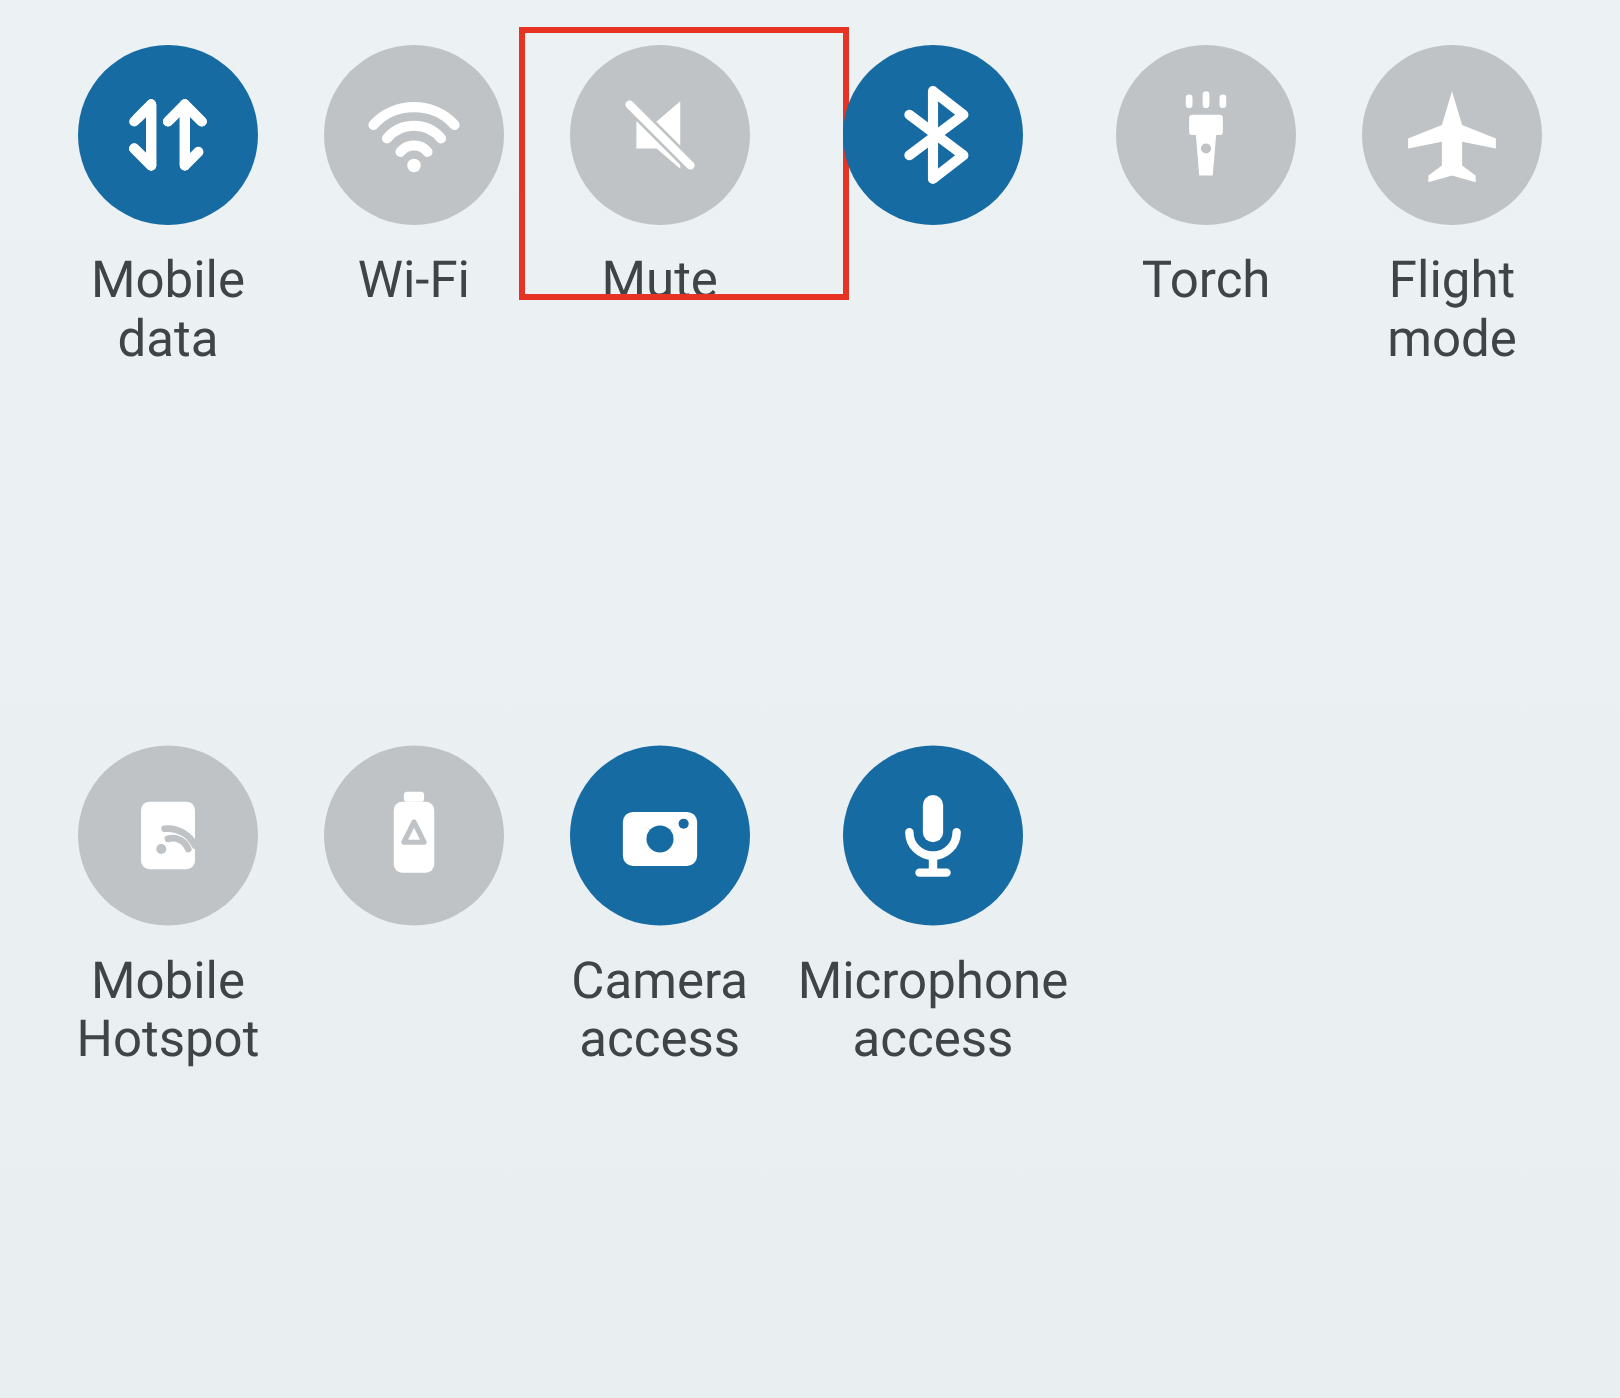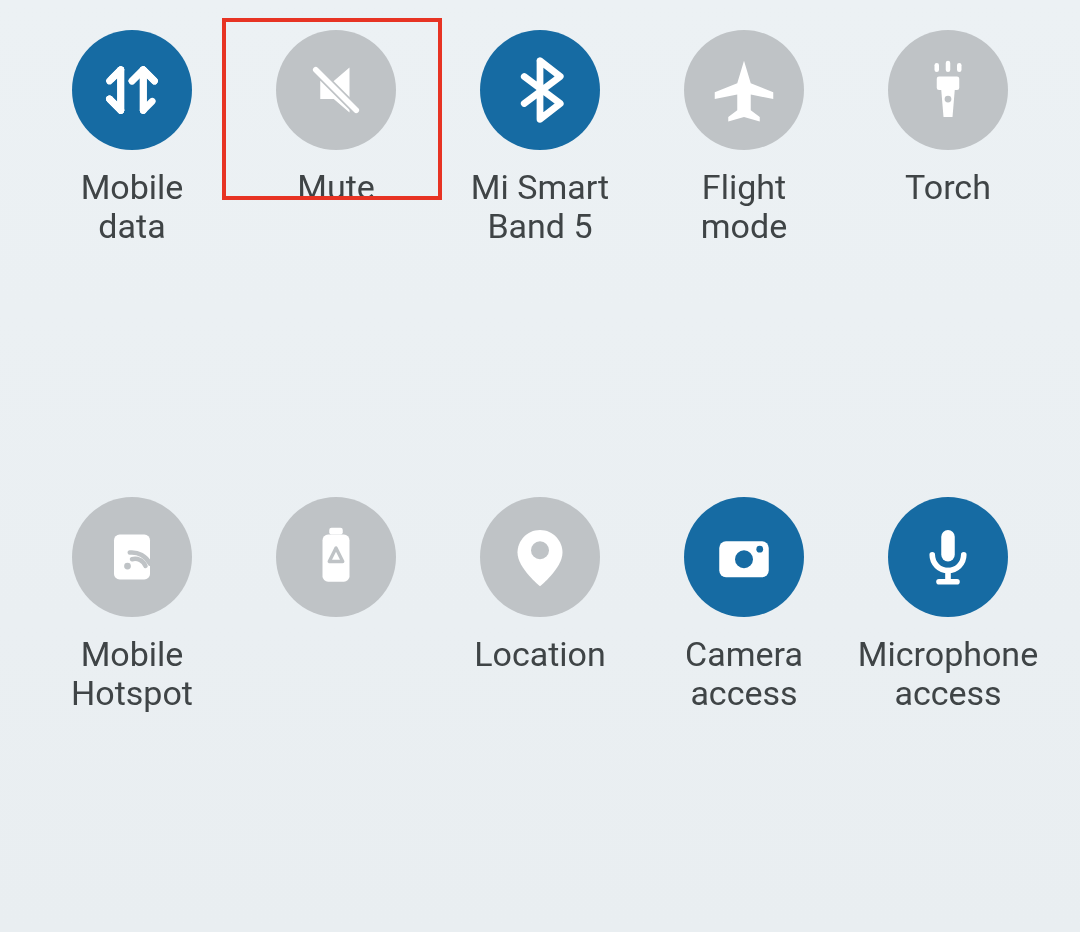--- a/index.html
+++ b/index.html
@@ -6,21 +6,21 @@
     body {
       width: 1080px;
       height: 932px;
       background: linear-gradient(180deg, #ecf1f4 0%, #e9eef1 100%);
       font-family: -apple-system, BlinkMacSystemFont, "Segoe UI", Roboto, Helvetica, Arial, sans-serif;
       padding: 30px 40px;
       overflow: hidden;
     }
     .grid {
       display: grid;
-      grid-template-columns: repeat(5, 1fr);
+      grid-template-columns: repeat(6, 1fr);
       gap: 62px 20px;
       height: 100%;
     }
     .tile {
       display: flex;
       flex-direction: column;
       align-items: center;
       justify-content: flex-start;
       cursor: pointer;
       position: relative;
@@ -77,68 +77,79 @@
       </g>
       <g fill="none" stroke="#fff" stroke-width="6" stroke-linecap="round" stroke-linejoin="round">
         <path d="M22 50 L22 14 M14 22 L22 14 M42 14 L42 50 M50 42 L42 50"></path>
       </g>
       </svg>
     </div>
     <div class="label">Mobile
 data</div>
   </div>
 
+  <div class="tile">
+    <div class="circle inactive">
+      <svg class="icon" viewBox="0 0 64 64">
+          <g fill="none" stroke="#fff" stroke-width="6" stroke-linecap="round">
+            <path d="M8 26 C20 12 44 12 56 26"></path>
+            <path d="M16 34 C24 24 40 24 48 34"></path>
+            <path d="M24 42 C28 37 36 37 40 42"></path>
+          </g>
+          <circle cx="32" cy="50" r="4" fill="#fff"></circle>
+        </svg>
+    </div>
+    <div class="label">Wi-Fi</div>
+  </div>
 
   <div class="tile" style="position:relative;">
     <div class="highlight-box" style="left:-22px; top:-12px; width:220px; height:182px;"></div>
     <div class="circle inactive">
       <svg class="icon" viewBox="0 0 64 64">
           <path d="M18 24 L30 24 L44 12 L44 52 L30 40 L18 40 Z" fill="#fff"></path>
           <line x1="14" y1="14" x2="50" y2="50" stroke="#bfc3c6" stroke-width="8" stroke-linecap="round"></line>
           <line x1="14" y1="14" x2="50" y2="50" stroke="#fff" stroke-width="5" stroke-linecap="round"></line>
         </svg>
     </div>
     <div class="label">Mute</div>
   </div>
 
   <div class="tile">
     <div class="circle active">
       <svg class="icon" viewBox="0 0 64 64">
           <path d="M32 6 L32 58 L50 44 L18 20 M32 6 L50 20 L18 44" fill="none" stroke="#fff" stroke-width="6" stroke-linejoin="round" stroke-linecap="round"></path>
         </svg>
     </div>
-    <div class="label">Mi Smart
-Band 5</div>
-  </div>
-
-
-  <div class="tile">
-    <div class="circle inactive">
-      <svg class="icon" viewBox="0 0 64 64">
-          <path d="M32 6 L38 26 L58 34 L58 40 L38 36 L38 50 L46 56 L46 60 L32 56 L18 60 L18 56 L26 50 L26 36 L6 40 L6 34 L26 26 Z" fill="#fff"></path>
-        </svg>
-    </div>
-    <div class="label">Flight
-mode</div>
-  </div>
+  </div>
+
 
   <div class="tile">
     <div class="circle inactive">
       <svg class="icon" viewBox="0 0 64 64">
           <g fill="#fff">
             <rect x="22" y="20" width="20" height="12" rx="2"></rect>
             <path d="M26 32 L38 32 L36 56 L28 56 Z"></path>
             <rect x="20" y="8" width="4" height="8" rx="2"></rect>
             <rect x="30" y="6" width="4" height="10" rx="2"></rect>
             <rect x="40" y="8" width="4" height="8" rx="2"></rect>
           </g>
           <circle cx="32" cy="40" r="3" fill="#bfc3c6"></circle>
         </svg>
     </div>
     <div class="label">Torch</div>
+  </div>
+
+  <div class="tile">
+    <div class="circle inactive">
+      <svg class="icon" viewBox="0 0 64 64">
+          <path d="M32 6 L38 26 L58 34 L58 40 L38 36 L38 50 L46 56 L46 60 L32 56 L18 60 L18 56 L26 50 L26 36 L6 40 L6 34 L26 26 Z" fill="#fff"></path>
+        </svg>
+    </div>
+    <div class="label">Flight
+mode</div>
   </div>
 
   <div class="tile">
     <div class="circle inactive">
       <svg class="icon" viewBox="0 0 64 64">
           <rect x="16" y="12" width="32" height="40" rx="5" fill="#fff"></rect>
           <g fill="none" stroke="#bfc3c6" stroke-width="4" stroke-linecap="round">
             <path d="M26 40 a10 10 0 0 1 14 0" opacity="0"></path>
             <path d="M28 36 C34 30 44 32 46 40" opacity="0"></path>
             <circle cx="28" cy="40" r="3" fill="#bfc3c6" stroke="none"></circle>
@@ -154,29 +165,20 @@
   <div class="tile">
     <div class="circle inactive">
       <svg class="icon" viewBox="0 0 64 64">
           <rect x="20" y="12" width="24" height="42" rx="5" fill="#fff"></rect>
           <rect x="26" y="6" width="12" height="6" rx="2" fill="#fff"></rect>
           <path d="M32 24 L26 36 L38 36 Z" fill="none" stroke="#bfc3c6" stroke-width="3" stroke-linejoin="round"></path>
         </svg>
     </div>
   </div>
 
-  <div class="tile">
-    <div class="circle inactive">
-      <svg class="icon" viewBox="0 0 64 64">
-          <path d="M32 8 C20 8 12 18 12 28 C12 42 32 58 32 58 C32 58 52 42 52 28 C52 18 44 8 32 8 Z" fill="#fff"></path>
-          <circle cx="32" cy="26" r="8" fill="#bfc3c6"></circle>
-        </svg>
-    </div>
-    <div class="label">Location</div>
-  </div>
 
   <div class="tile">
     <div class="circle active">
       <svg class="icon" viewBox="0 0 64 64">
           <rect x="10" y="18" width="44" height="32" rx="6" fill="#fff"></rect>
           <circle cx="32" cy="34" r="8" fill="#166ba3"></circle>
           <circle cx="46" cy="25" r="3" fill="#166ba3"></circle>
         </svg>
     </div>
     <div class="label">Camera

